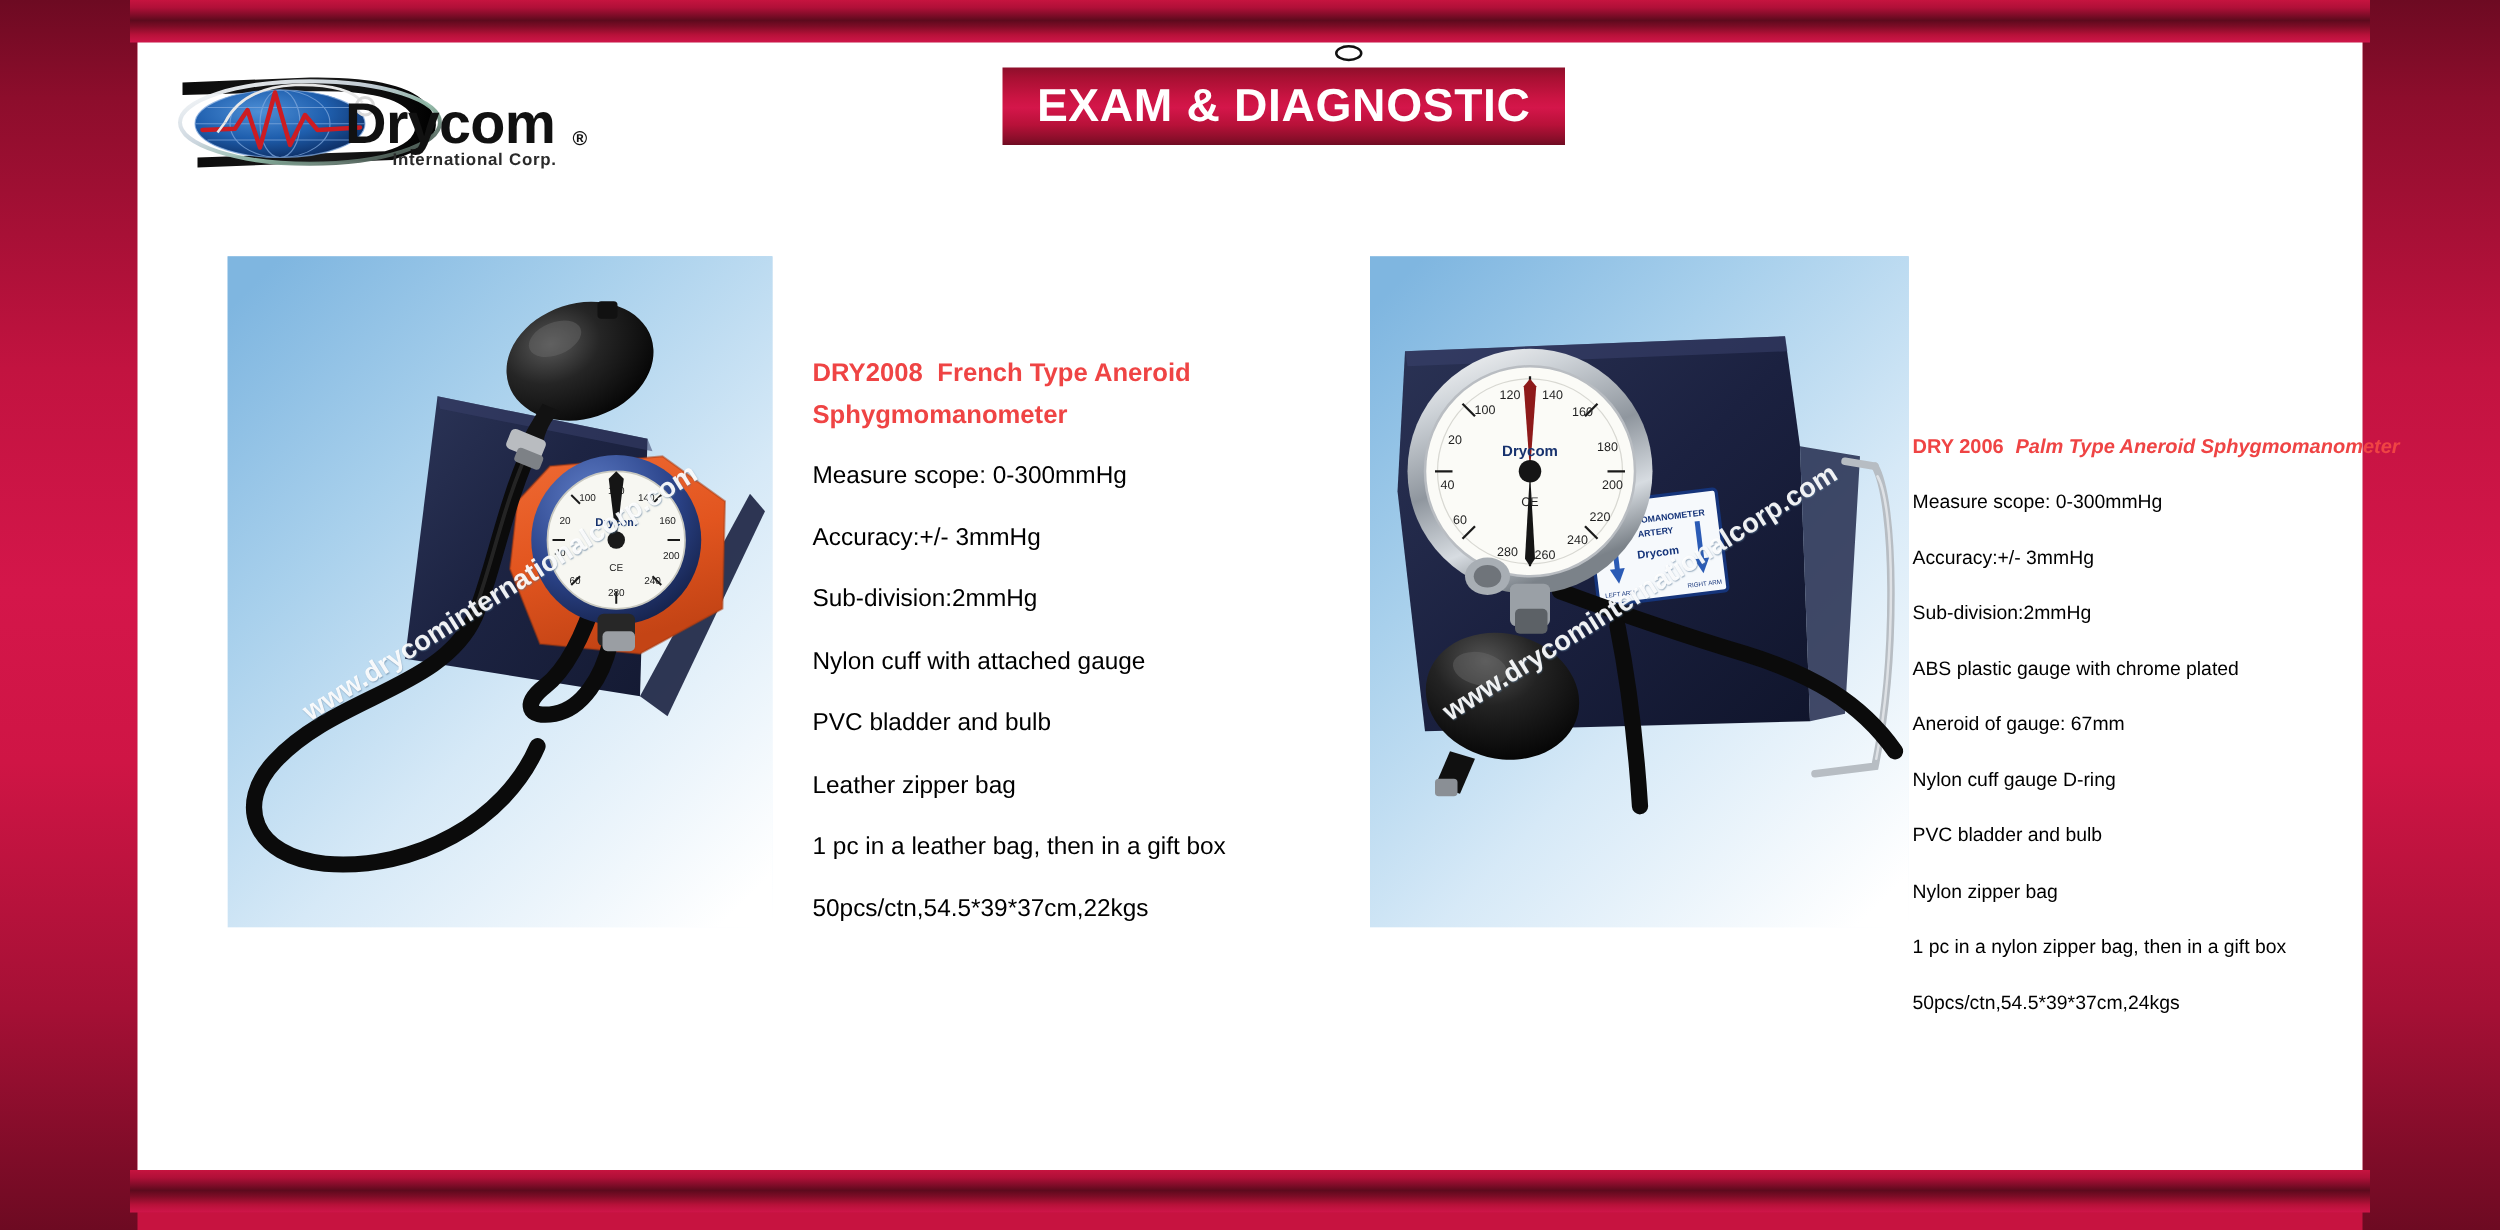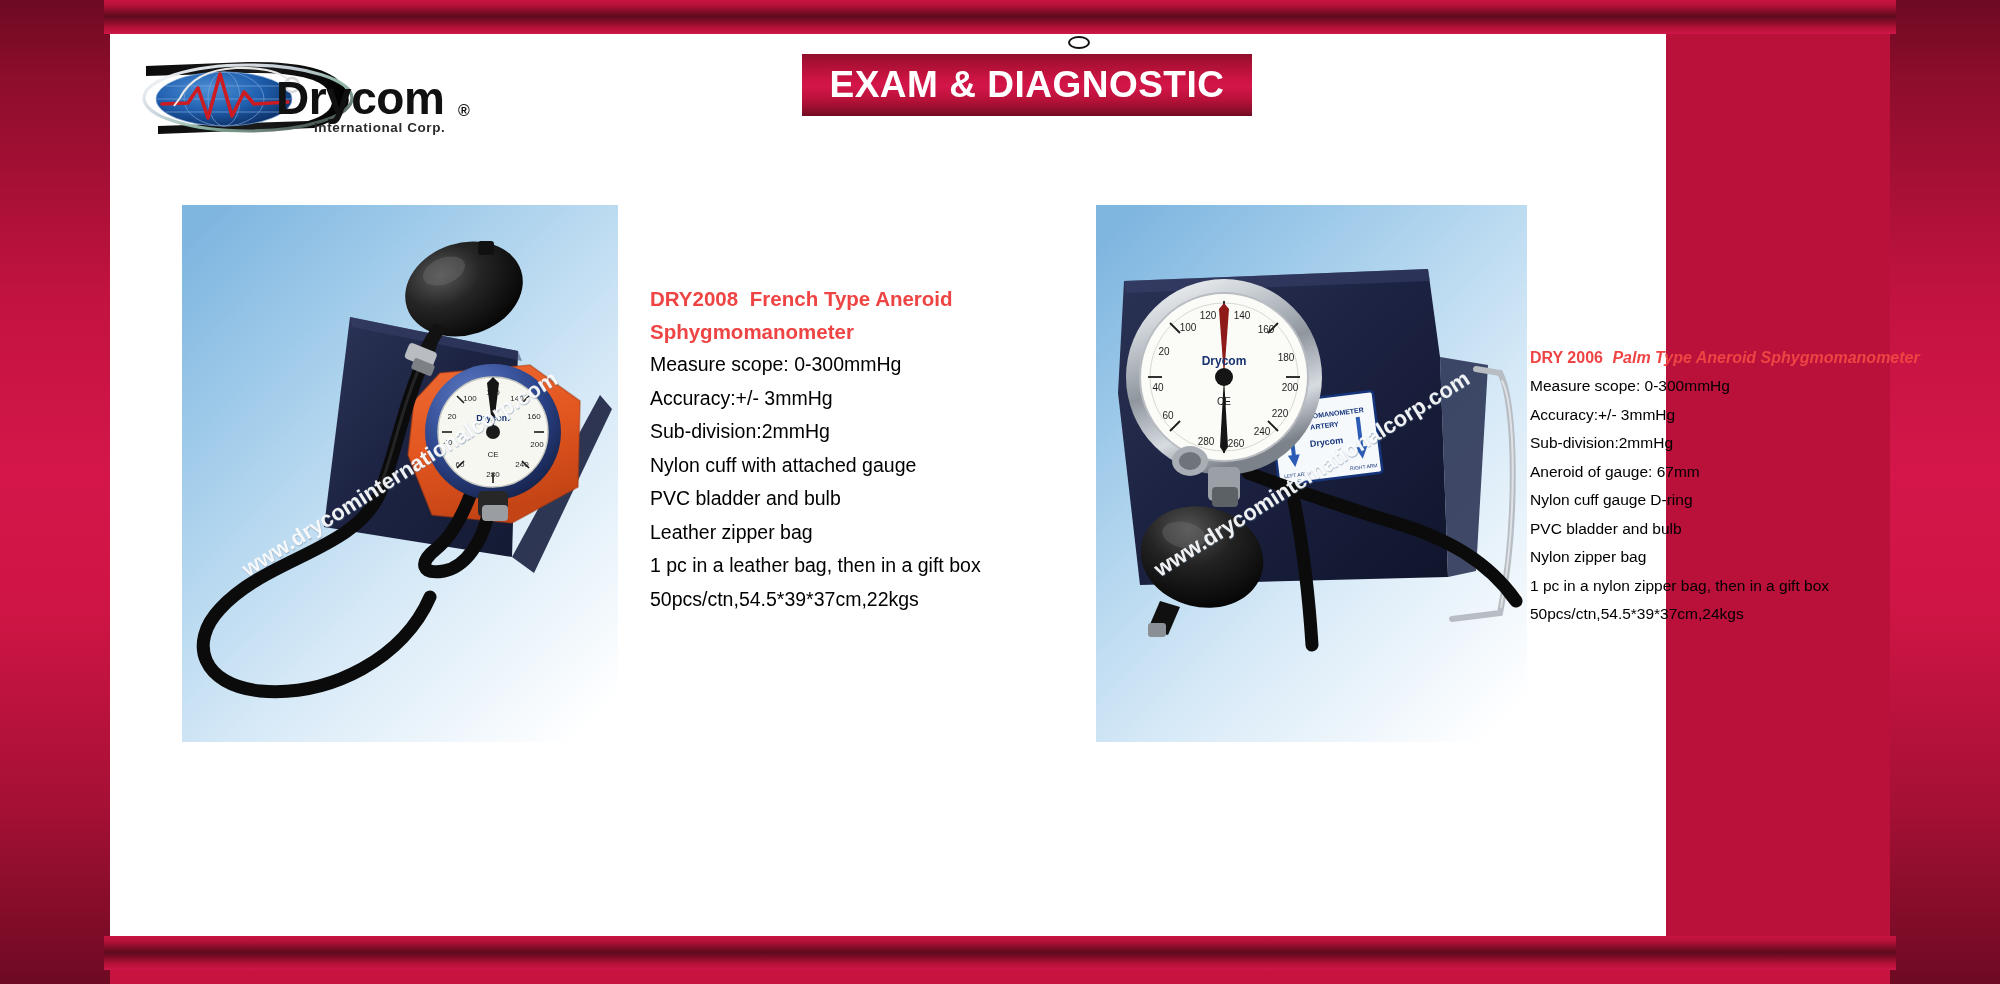--- a/index.html
+++ b/index.html
@@ -48,21 +48,21 @@
     background: #c71340;
     z-index: 2;
   }
   .frame-cap.top    { top: 0;    height: 6px; }
   .frame-cap.bottom { bottom: 0; height: 14px; }
 
   
   #canvas {
     position: absolute;
     left: 110px; top: 34px;
-    width: 1556px; height: 902px;
+    width: 1780px; height: 902px;
     background: #ffffff;
     z-index: 5;
   }
 
   
   #top-oval {
     position: absolute;
     left: 1068px; top: 36px;
     width: 22px; height: 13px;
     border: 2.4px solid #111;
@@ -122,20 +122,21 @@
 
   .spec-block { position: absolute; }
   .spec-title {
     font-weight: bold;
     color: #ef4444;
     white-space: nowrap;
   }
   .spec-line {
     color: #000;
     white-space: nowrap;
+    margin-top: 16px;
   }
 
   
   #product-left .spec-title { font-size: 20.5px; line-height: 33px; }
   #product-left .spec-line  { font-size: 19.5px; line-height: 33.5px; }
 
   
   #product-right .spec-title { font-size: 16px; line-height: 28px; }
   #product-right .spec-line  { font-size: 15.5px; line-height: 28.5px; }
 </style>
@@ -455,20 +456,21 @@
       </div>
 
       <div class="spec-block" style="left:1420px; top:310px; width:470px;">
         <div class="spec-title">
           <span>DRY 2006</span>
           <span style="margin-left:5px;font-style:italic;">Palm Type Aneroid Sphygmomanometer</span>
         </div>
         <div class="spec-line">Measure scope: 0-300mmHg</div>
         <div class="spec-line">Accuracy:+/- 3mmHg</div>
         <div class="spec-line">Sub-division:2mmHg</div>
+        <div class="spec-line">ABS plastic gauge with chrome plated</div>
         <div class="spec-line">Aneroid of gauge: 67mm</div>
         <div class="spec-line">Nylon cuff  gauge D-ring</div>
         <div class="spec-line">PVC bladder and bulb</div>
         <div class="spec-line">Nylon  zipper bag</div>
         <div class="spec-line">1 pc in a nylon zipper bag, then in a gift box</div>
         <div class="spec-line">50pcs/ctn,54.5*39*37cm,24kgs</div>
       </div>
     </div>
 
   </div>

